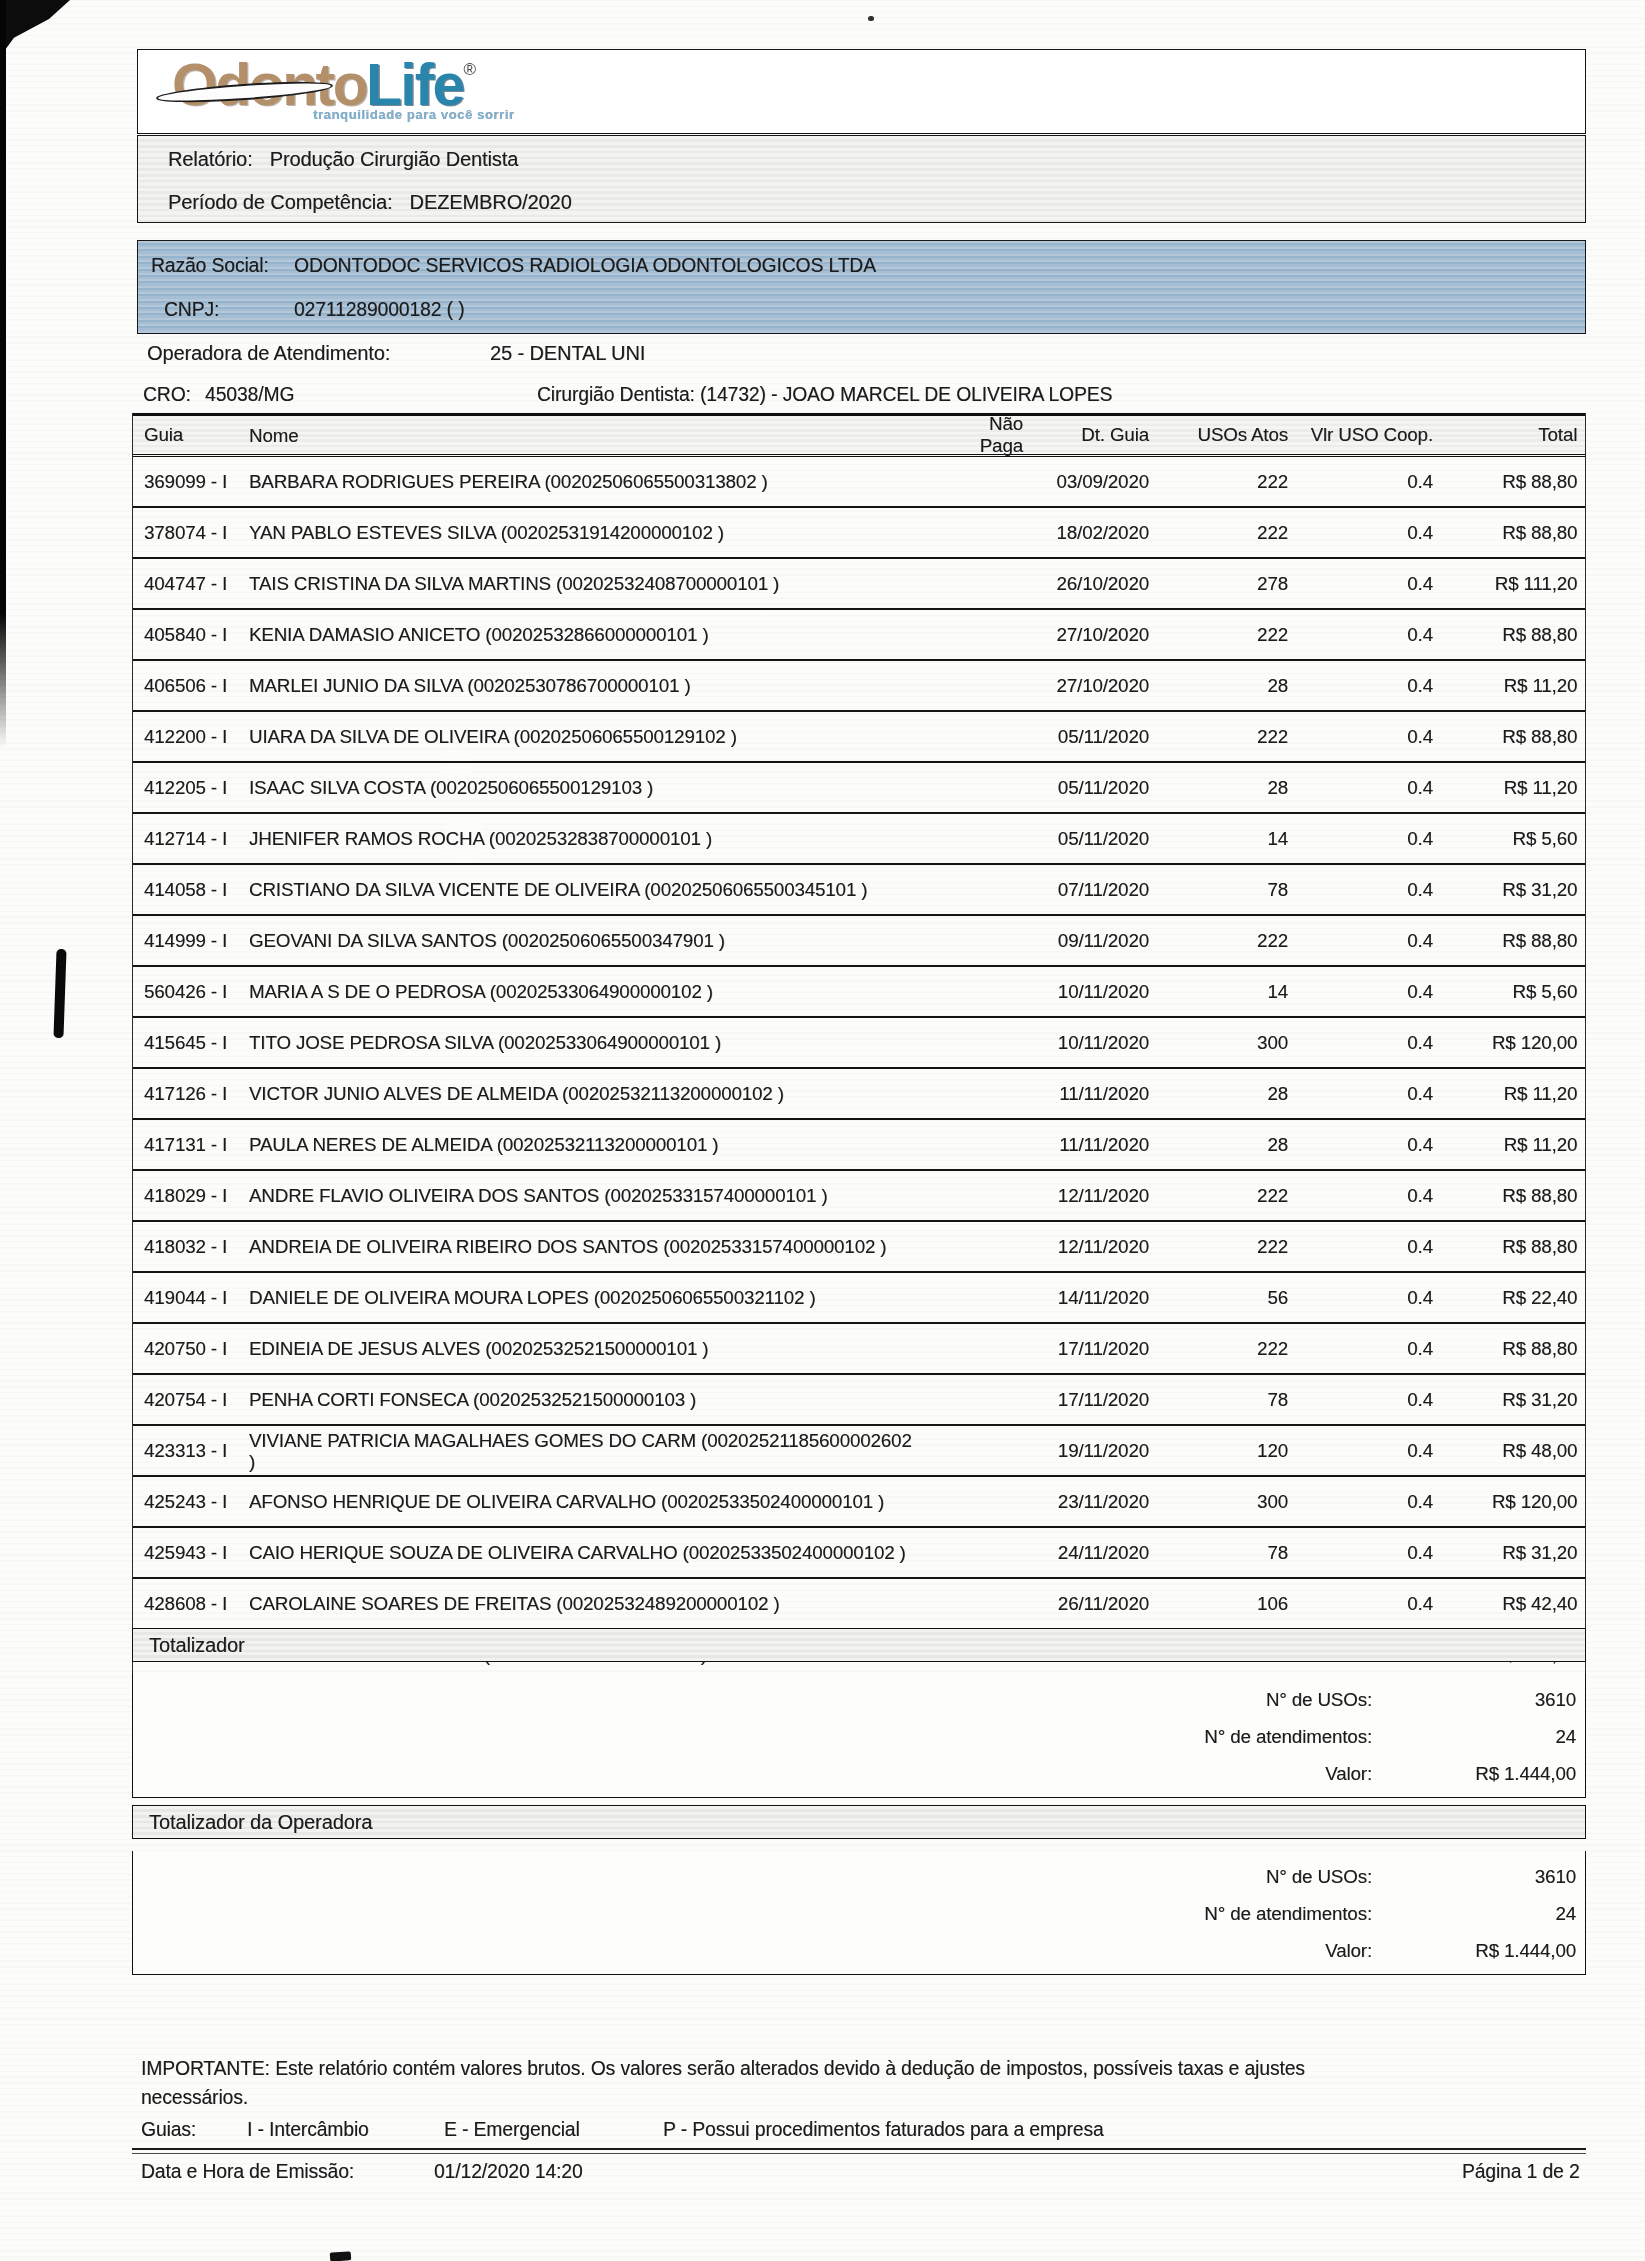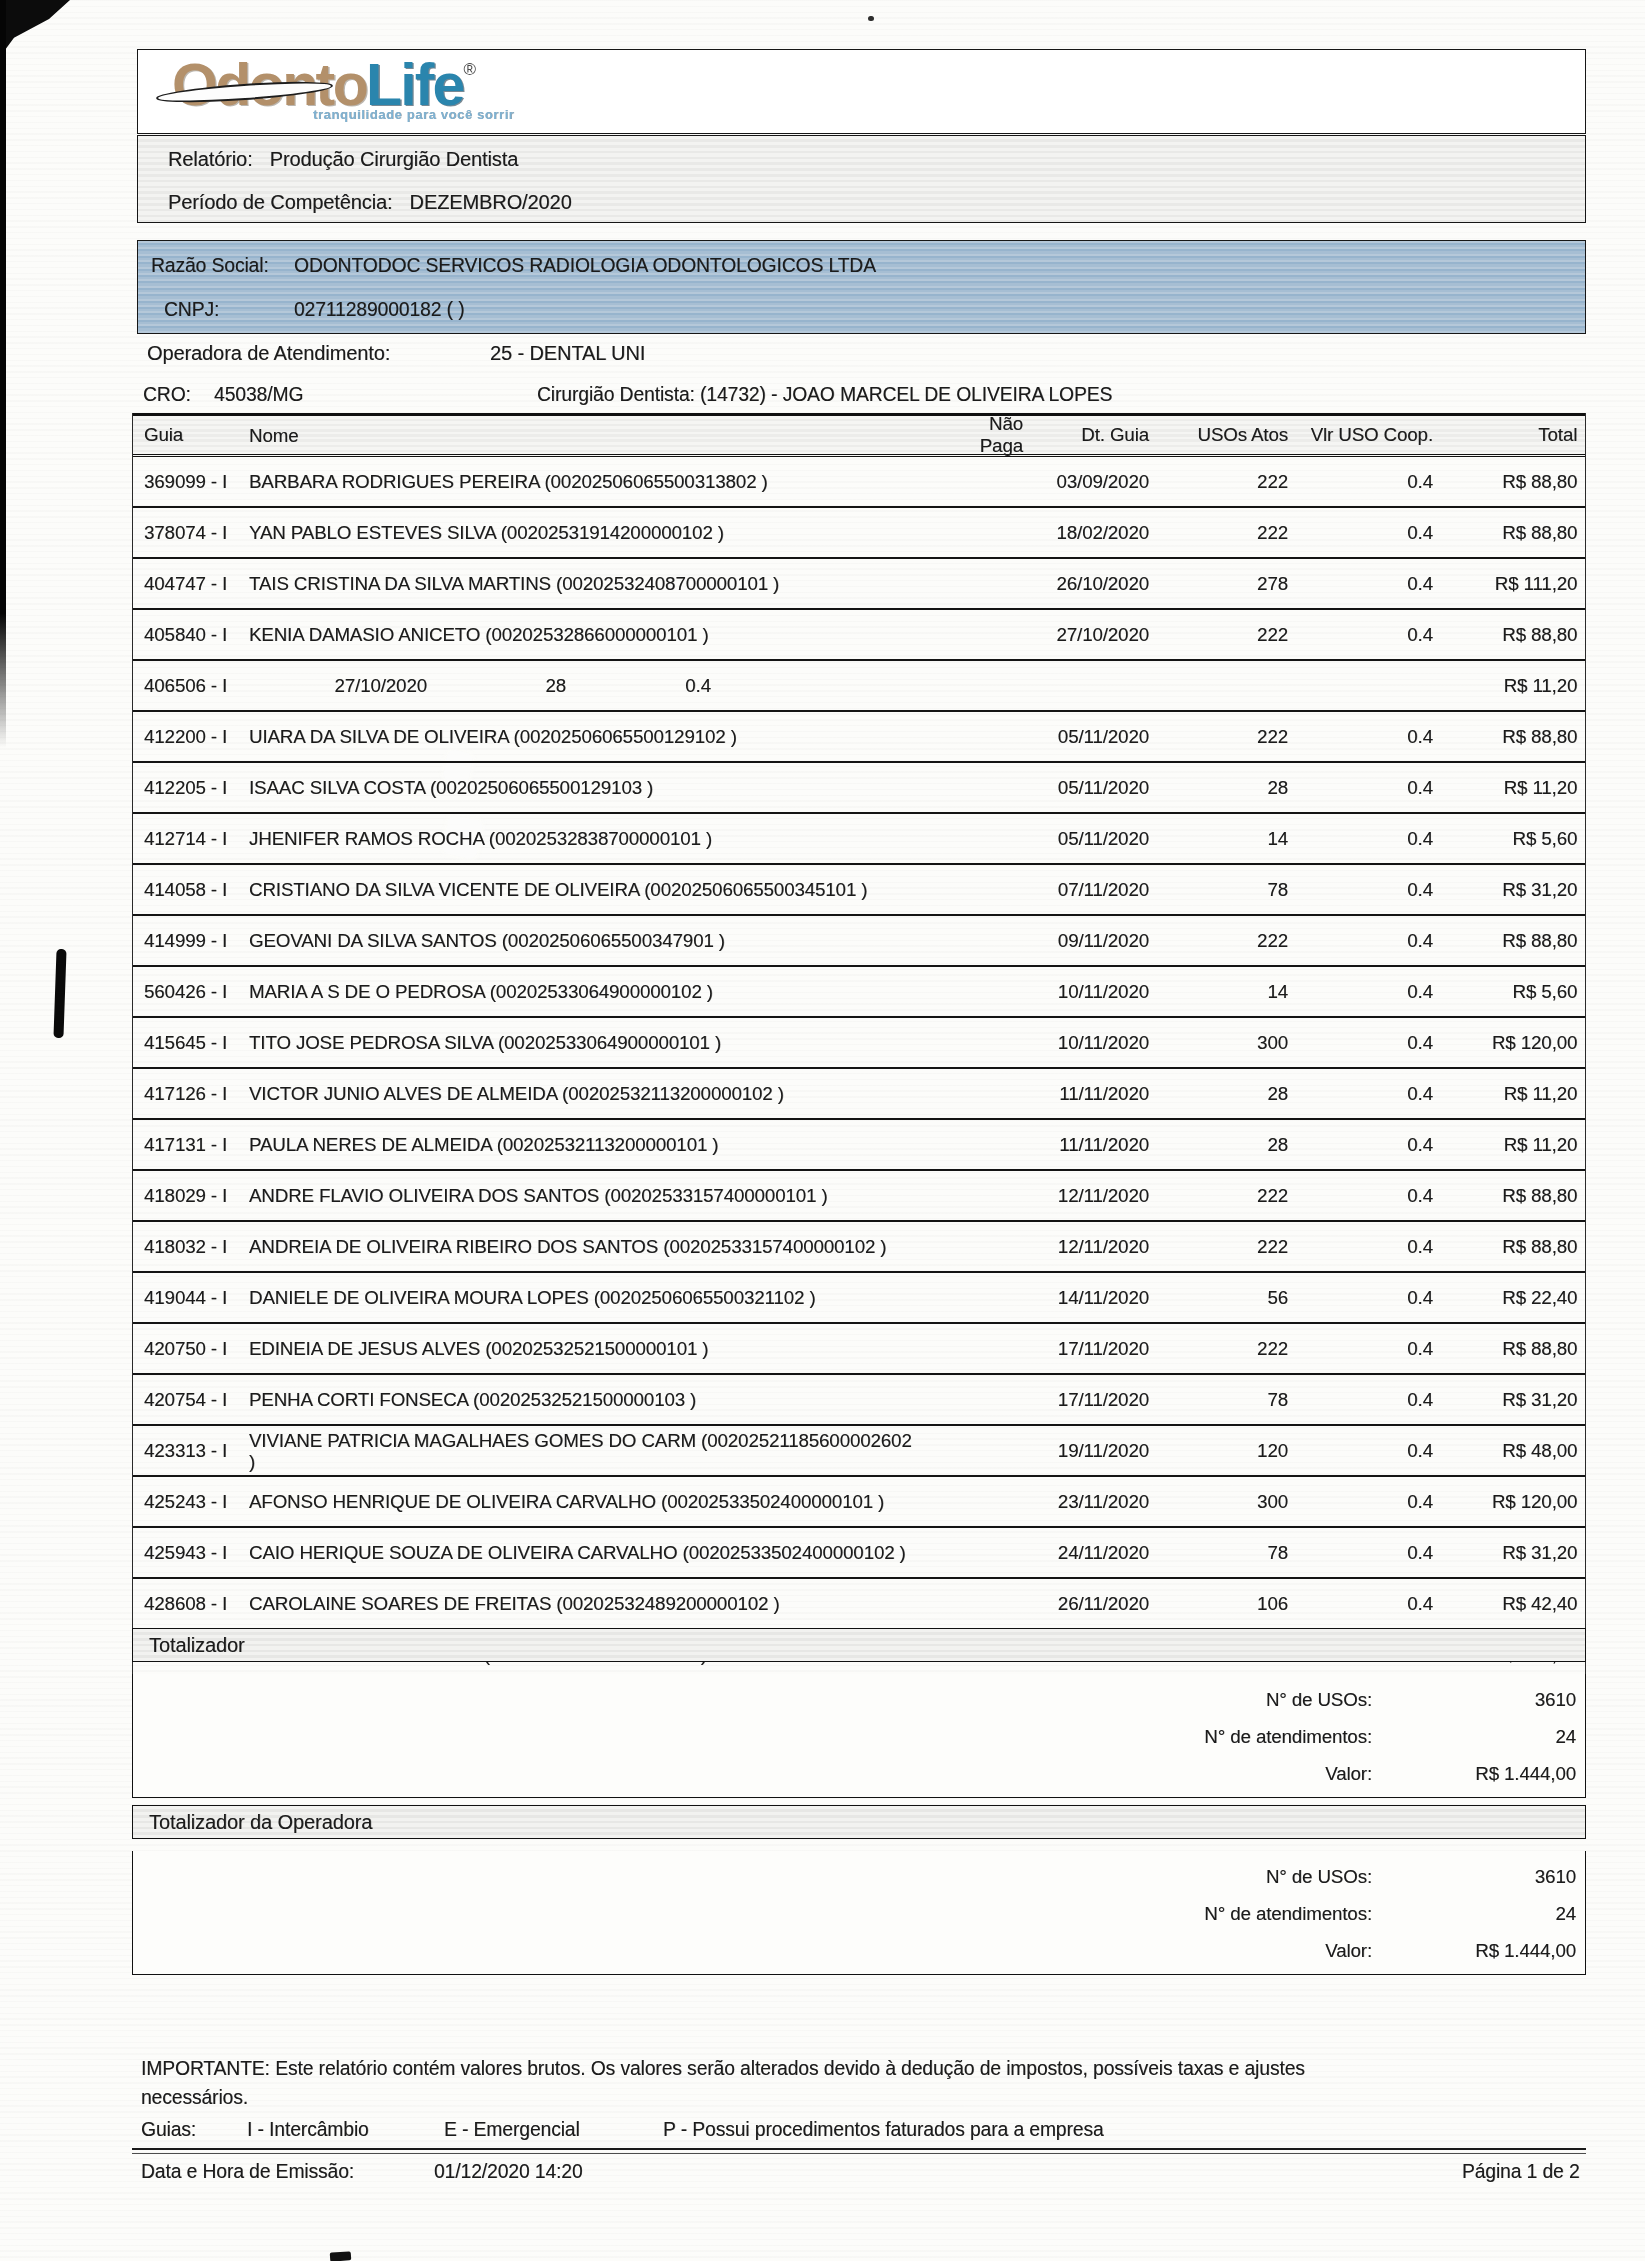--- a/index.html
+++ b/index.html
@@ -146,21 +146,21 @@
     <div class="blue-row blue-val-2 txt">02711289000182 ( )</div>
   </div>
 
   <div class="operator-line txt">
     <span>Operadora de Atendimento:</span>
     <span class="val">25 - DENTAL UNI</span>
   </div>
 
   <div class="cro-line txt">
     <span>CRO:</span>
-    <span style="margin-left:18px;">45038/MG</span>
+    <span style="margin-left:9px;">45038/MG</span>
     <span class="dentist">
       <span>Cirurgião Dentista:</span>
       <span>(14732) - JOAO MARCEL DE OLIVEIRA LOPES</span>
     </span>
   </div>
 
   <div class="table">
     <div class="thead txt">
       <div class="cell c-guia">Guia</div>
       <div class="cell c-nome">Nome</div>
@@ -202,20 +202,21 @@
           <div class="cell c-guia">405840 - I</div>
           <div class="cell c-nome">KENIA DAMASIO ANICETO (00202532866000000101 )</div>
           <div class="cell c-np"></div>
           <div class="cell c-dt">27/10/2020</div>
           <div class="cell c-usos">222</div>
           <div class="cell c-vlr">0.4</div>
           <div class="cell c-total">R$ 88,80</div>
         </div>
         <div class="trow txt">
           <div class="cell c-guia">406506 - I</div>
+          <div class="cell c-nome">MARLEI JUNIO DA SILVA (00202530786700000101 )</div>
           <div class="cell c-np"></div>
           <div class="cell c-dt">27/10/2020</div>
           <div class="cell c-usos">28</div>
           <div class="cell c-vlr">0.4</div>
           <div class="cell c-total">R$ 11,20</div>
         </div>
         <div class="trow txt">
           <div class="cell c-guia">412200 - I</div>
           <div class="cell c-nome">UIARA DA SILVA DE OLIVEIRA (00202506065500129102 )</div>
           <div class="cell c-np"></div>

